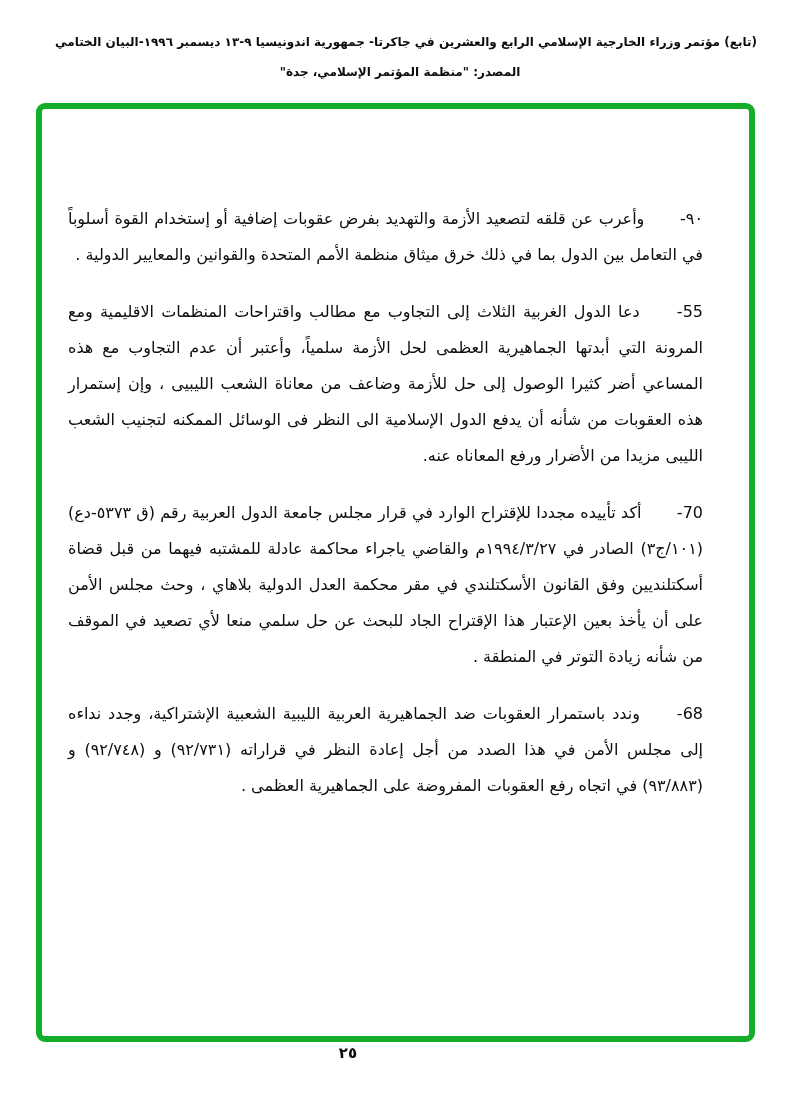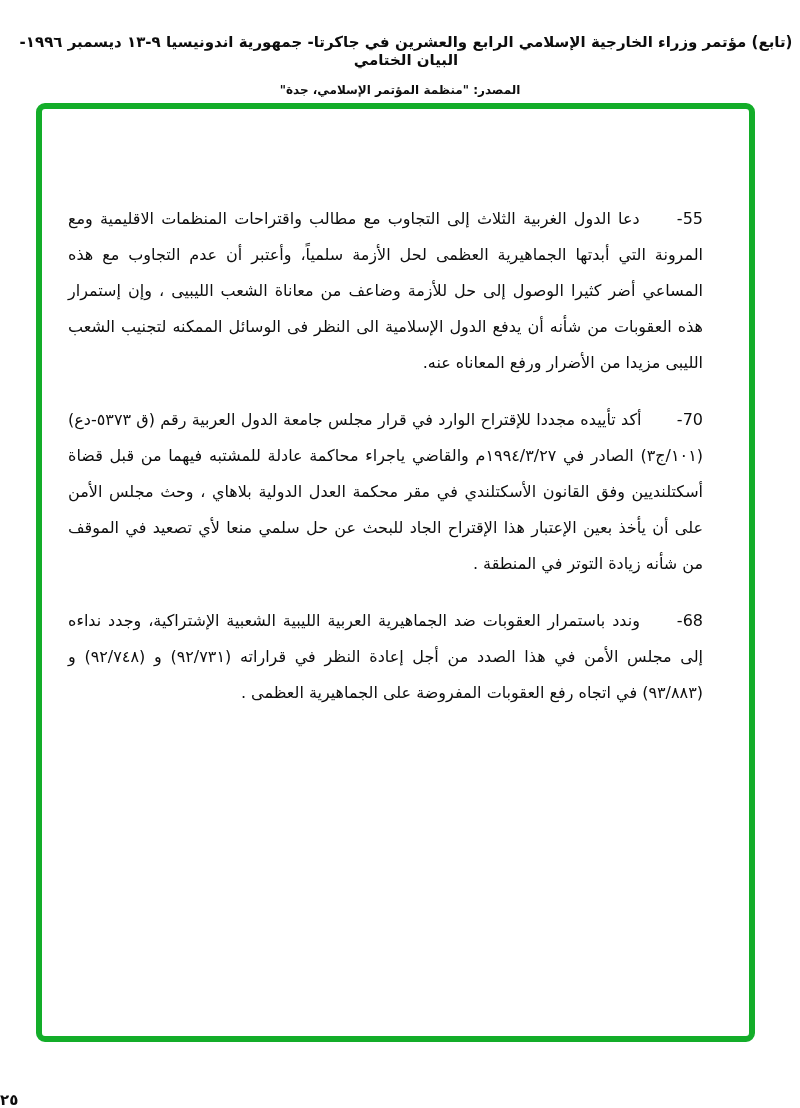--- a/index.html
+++ b/index.html
@@ -9,21 +9,21 @@
     position:relative;
     font-family:"DejaVu Sans",sans-serif;
     color:#0d0d0d;
     overflow:hidden;
   }
   
   .page-header{
     position:absolute;top:33px;left:0;width:800px;
     direction:rtl;text-align:center;font-weight:bold;
   }
-  .header-l1{font-size:15px;line-height:18px;letter-spacing:0;padding-left:12px;}
+  .header-l1{font-size:12px;line-height:18px;letter-spacing:0;padding-left:12px;}
   .header-l2{font-size:12px;line-height:16px;margin-top:13px;}
 
   
   .green-frame{
     position:absolute;left:36px;top:103px;
     width:707px;height:927px;
     border:6px solid #13AD29;
     border-radius:9px;
     background:transparent;
   }
@@ -41,42 +41,46 @@
   }
   .para{
     font-size:16px;line-height:36px;
     text-align:justify;
     margin:0 0 21px 0;
   }
   .para .pnum{margin-left:30px;white-space:nowrap;}
 
   
   .page-number{
-    position:absolute;top:1091px;left:0;width:696px;
-    text-align:left;font-weight:bold;font-size:15px;
+    position:absolute;top:1044px;left:0;width:696px;
+    text-align:center;font-weight:bold;font-size:15px;
     direction:rtl;
   }
 </style>
 </head>
 <body>
 
 <div class="page-header">
   <div class="header-l1">(تابع) مؤتمر وزراء الخارجية الإسلامي الرابع والعشرين في جاكرتا- جمهورية اندونيسيا ٩-١٣ ديسمبر ١٩٩٦-البيان الختامي</div>
   <div class="header-l2">المصدر: "منظمة المؤتمر الإسلامي، جدة"</div>
 </div>
 
 <div class="green-frame" style="border-color: rgb(19, 173, 41);"></div>
 
 <div class="doc-content">
 
   <h1 class="doc-title">
     <br>
   </h1>
 
 
+  <p class="para">
+    <span class="pnum">٩٠-</span>
+    <span>وأعرب عن قلقه لتصعيد الأزمة والتهديد بفرض عقوبات إضافية أو إستخدام القوة أسلوباً في التعامل بين الدول بما في ذلك خرق ميثاق منظمة الأمم المتحدة والقوانين والمعايير الدولية .</span>
+  </p>
 
   <p class="para">
     <span class="pnum">55-</span>
     <span>دعا الدول الغربية الثلاث إلى التجاوب مع مطالب واقتراحات المنظمات الاقليمية ومع المرونة التي أبدتها الجماهيرية العظمى لحل الأزمة سلمياً، وأعتبر أن عدم التجاوب مع هذه المساعي أضر كثيرا الوصول إلى حل للأزمة وضاعف من معاناة الشعب الليبيى ، وإن إستمرار هذه العقوبات من شأنه أن يدفع الدول الإسلامية الى النظر فى الوسائل الممكنه لتجنيب الشعب الليبى مزيدا من الأضرار ورفع المعاناه عنه.</span>
   </p>
 
   <p class="para">
     <span class="pnum">70-</span>
     <span>أكد تأييده مجددا للإقتراح الوارد في قرار مجلس جامعة الدول العربية رقم (ق ٥٣٧٣-دع) (١٠١/ج٣) الصادر في ١٩٩٤/٣/٢٧م والقاضي ياجراء محاكمة عادلة للمشتبه فيهما من قبل قضاة أسكتلنديين وفق القانون الأسكتلندي في مقر محكمة العدل الدولية بلاهاي ، وحث مجلس الأمن على أن يأخذ بعين الإعتبار هذا الإقتراح الجاد للبحث عن حل سلمي منعا لأي تصعيد في الموقف من شأنه زيادة التوتر في المنطقة .</span>
   </p>

